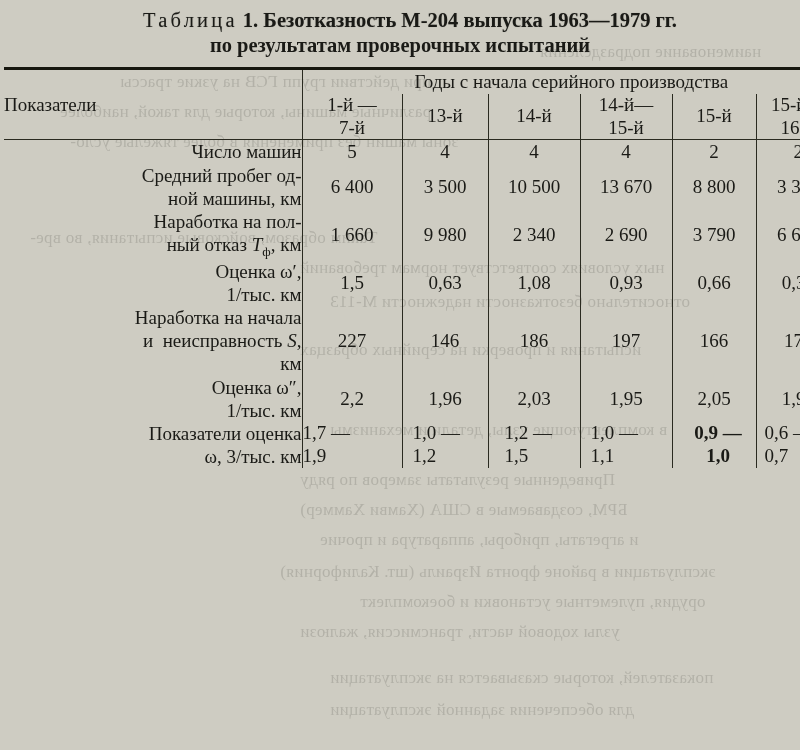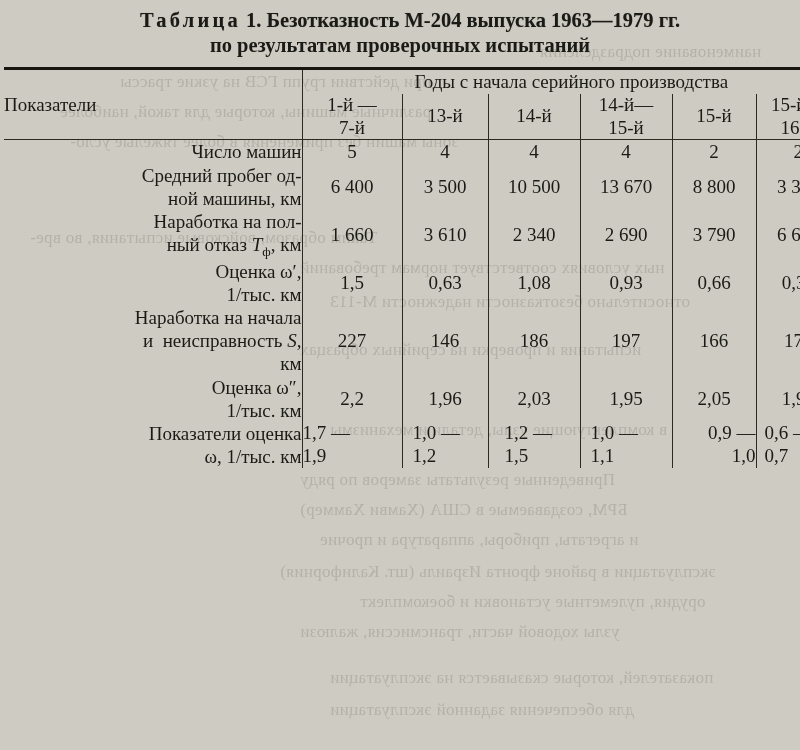--- a/index.html
+++ b/index.html
@@ -47,21 +47,21 @@
   .title {
     text-align: center;
     font-size: 20.5px;
     font-weight: bold;
     line-height: 1.22;
     margin: 2px 0 0 0;
     text-shadow: 0 0 1px rgba(0,0,0,0.25);
   }
   .title .caption-word {
     letter-spacing: 3.2px;
-    font-weight: bold;
+    font-weight: normal;
     margin-left: 20px;
   }
   .title-line2 {
     text-align: center;
     font-size: 20.5px;
     font-weight: bold;
     line-height: 1.22;
   }
 
   table.tbl {
@@ -253,21 +253,21 @@
       <td class="num vline">8 800</td>
       <td class="num vline">3 300</td>
     </tr>
 
     <tr class="body-row">
       <td class="label">
         <div>Наработка на пол-</div>
         <div>ный отказ <i class="ital">T</i><span class="sub">ф</span>, км</div>
       </td>
       <td class="num vline">1 660</td>
-      <td class="num vline">3 610</td>
+      <td class="num vline">9 980</td>
       <td class="num vline">2 340</td>
       <td class="num vline">2 690</td>
       <td class="num vline">3 790</td>
       <td class="num vline">6 620</td>
     </tr>
 
     <tr class="body-row">
       <td class="label">
         <div style="padding-left:14px;">Оценка ω′,</div>
         <div style="margin-left:-8px;">1/тыс. км</div>
@@ -303,39 +303,39 @@
       <td class="num vline">1,96</td>
       <td class="num vline">2,03</td>
       <td class="num vline">1,95</td>
       <td class="num vline">2,05</td>
       <td class="num vline">1,90</td>
     </tr>
 
     <tr class="body-row">
       <td class="label">
         <div>Показатели оценка</div>
-        <div style="margin-left:-8px;">ω, 1/тыс. км</div>
+        <div style="margin-left:-8px;">ω, 3/тыс. км</div>
       </td>
       <td class="num two vline" style="text-align:left; ">
         <div>1,7 —</div>
         <div>1,9</div>
       </td>
       <td class="num two vline" style="text-align:left; padding-left:10px;">
         <div>1,0 —</div>
         <div>1,2</div>
       </td>
       <td class="num two vline" style="text-align:left; padding-left:16px;font-family:Liberation Serif, serif;">
         <div>1,2 —</div>
         <div>1,5</div>
       </td>
       <td class="num two vline" style="text-align:left; padding-left:10px;">
         <div>1,0 —</div>
         <div>1,1</div>
       </td>
-      <td class="num two vline" style="text-align:right; padding-left:8px;">
+      <td class="num two vline" style="text-align:center; padding-left:8px;font-weight:bold;">
         <div>0,9 —</div>
         <div>1,0</div>
       </td>
       <td class="num two vline" style="text-align:left; padding-left:8px;">
         <div>0,6 —</div>
         <div>0,7</div>
       </td>
     </tr>
 
   </tbody>

